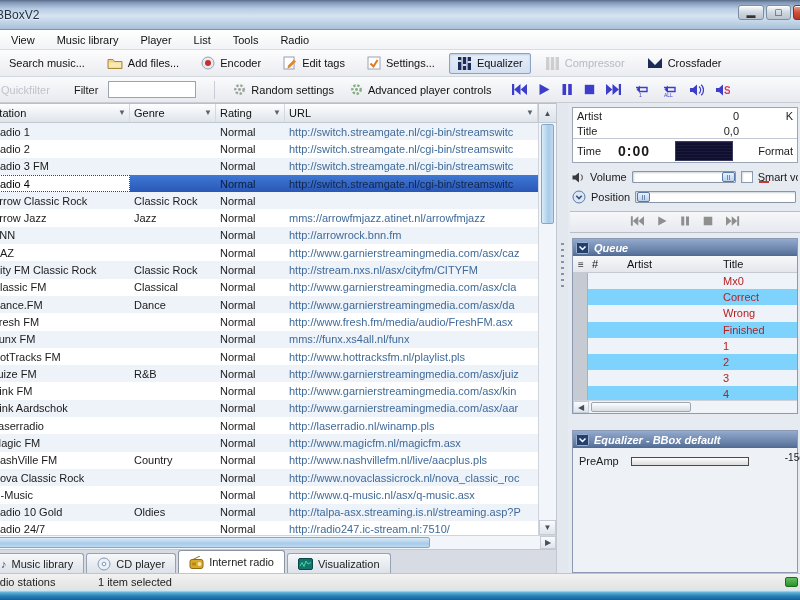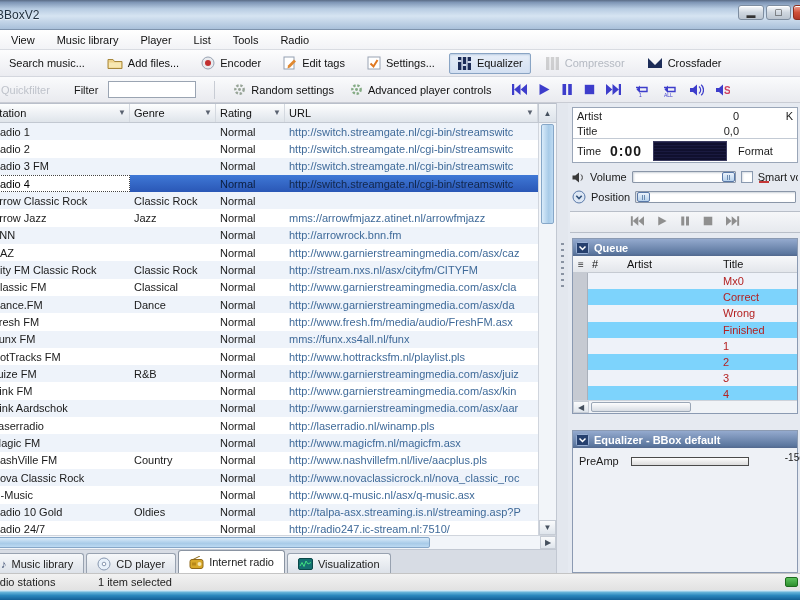--- a/index.html
+++ b/index.html
@@ -93,22 +93,22 @@
   .tab { display:flex; align-items:center; gap:5px; height:20px; padding:0 10px; border:1px solid #98a2b0; border-bottom:none;
      border-radius:3px 3px 0 0; background:linear-gradient(#f6f8fa,#dde2e9); color:#222; }
   .tab.active { height:23px; background:#fff; border-color:#8a94a2; }
 
   
   .player-box { background:#fff; border:1px solid #9aa6b8; margin:2px 2px 4px 2px; }
   .pb-row { display:flex; align-items:center; height:15px; padding:0 4px; position:relative; }
   .pb-row .lbl { color:#222; }
   .pb-val-a { position:absolute; right:58px; }
   .pb-val-b { position:absolute; right:4px; }
-  .pb-time { display:flex; align-items:center; border-top:1px solid #c3cad4; height:24px; padding:0 4px; gap:3px; }
-  .time-val { font-size:14px; font-weight:bold; letter-spacing:1px; margin-left:6px; }
+  .pb-time { display:flex; align-items:center; border-top:1px solid #c3cad4; height:24px; padding:0 4px; gap:17px; }
+  .time-val { font-size:14px; font-weight:bold; letter-spacing:1px; margin-left:0; }
   .spectrum { width:74px; height:20px; background:#10102e; border:1px solid #3a3a5e; margin-left:8px;
      background-image:repeating-linear-gradient(#1a1a40 0 1px, transparent 1px 3px); }
   .fmt { margin-left:8px; }
 
   .ctl-row { display:flex; align-items:center; height:18px; margin:1px 2px; gap:5px; }
   .slider-track { height:12px; background:#fff; border:1px solid #8a96a8; box-shadow:inset 1px 1px 2px #ccd2da; position:relative; border-radius:1px; }
   .vol-track { width:104px; }
   .pos-track { flex:1; margin-right:2px; }
   .sl-thumb { position:absolute; top:0px; width:13px; height:10px; border:1px solid #5878a8; border-radius:2px;
      background:linear-gradient(#eaf2fb,#b8d2ec); }
@@ -119,21 +119,21 @@
   .checkbox { width:12px; height:12px; background:#fff; border:1px solid #8a9ab0; box-shadow:inset 1px 1px 2px #d8dde4; flex:0 0 12px; }
   .smart-wrap { position:relative; white-space:nowrap; overflow:hidden; flex:1; }
   .red-dash { position:absolute; left:1px; bottom:0; width:10px; height:2px; background:#c43838; }
 
   .transport-panel { height:22px; margin:4px 0 3px 0; border-top:1px solid #b8bec8; border-bottom:1px solid #b8bec8;
      background:linear-gradient(#f6f7f9,#e6e9ee); display:flex; align-items:center; justify-content:center; gap:13px; color:#8f8f8f; }
 
   
   .panel { border:1px solid #8b9ab2; margin:2px 2px 0 2px; background:#eef1f6; display:flex; flex-direction:column; }
   .panel-header { height:17px; flex:0 0 17px; background:linear-gradient(#94aace,#5c779f 85%,#52688d);
-     display:flex; align-items:center; gap:5px; padding:0 3px; }
+     display:flex; align-items:center; gap:5px; padding:0 3px;font-style:italic; }
   .panel-title { color:#fff; font-weight:bold; }
   .queue-panel { height:176px; flex:0 0 176px; margin-bottom:14px; }
   .q-head { height:17px; flex:0 0 17px; display:flex; align-items:center; background:linear-gradient(#f7f8fa,#e3e6eb);
      border-bottom:1px solid #c5cad2; color:#111; }
   .qh-gutter { width:16px; flex:0 0 16px; text-align:center; color:#333; font-size:10px; }
   .qh-num { width:38px; flex:0 0 38px; padding-left:3px; }
   .qh-artist { width:96px; flex:0 0 96px; }
   .qh-title { flex:1; }
   .q-body { flex:1; position:relative; background:#7dd3fc; overflow:hidden; }
   .q-body::before { content:""; position:absolute; left:0; top:0; bottom:0; width:14px; background:#c6cad2; border-right:1px solid #aab0ba; }

